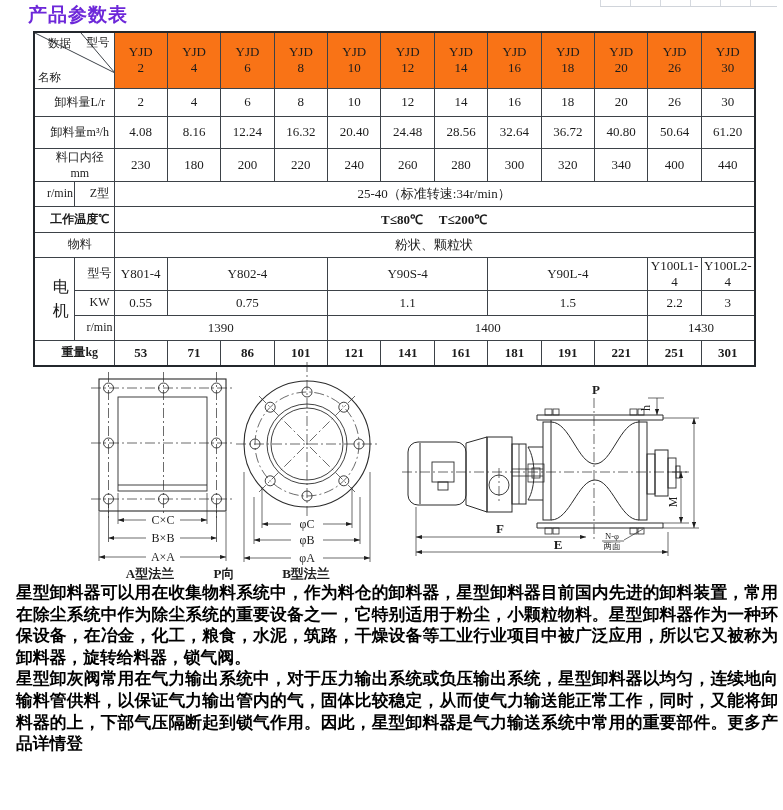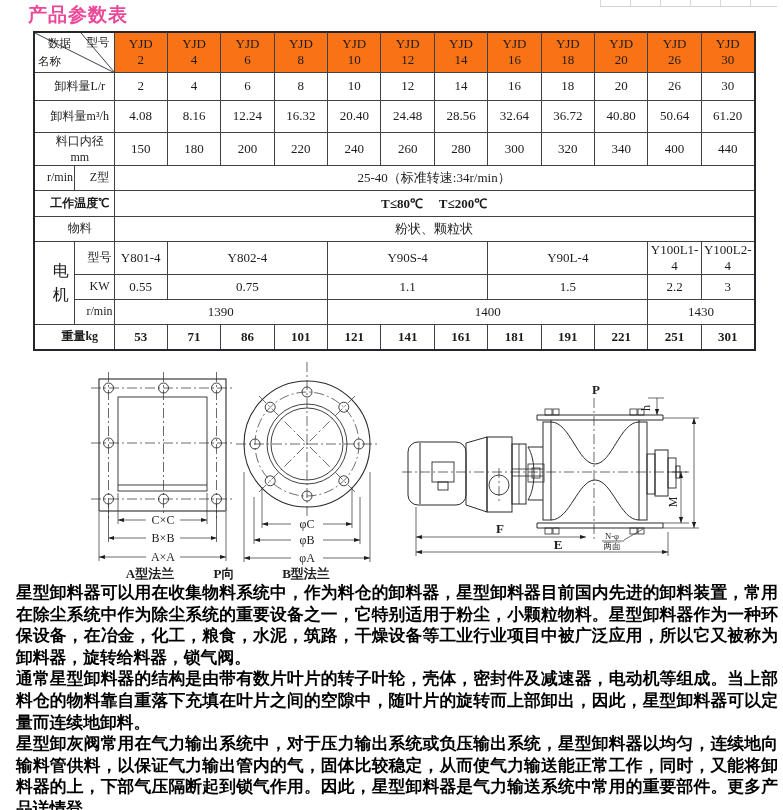--- a/index.html
+++ b/index.html
@@ -4,21 +4,21 @@
 <style>
   html,body{margin:0;padding:0;}
   body{
     width:783px;height:810px;overflow:hidden;position:relative;
     background:#ffffff;font-family:"Liberation Serif", serif;color:#1c1c1c;
   }
   
   .page-title{
     position:absolute;left:28px;top:2px;
     font-family:"Liberation Sans", sans-serif;font-weight:bold;
-    font-size:19px;color:#ec4899;letter-spacing:1px;
+    font-size:19px;color:#6d28d9;letter-spacing:1px;
   }
   
   .top-fragment{
     position:absolute;left:600px;top:0;width:177px;height:6px;
     border-bottom:1px solid #c8cdd4;
     background:repeating-linear-gradient(90deg,#ced3da 0 1px,transparent 1px 30px);
     opacity:.85;
   }
   
   table.params{
@@ -26,21 +26,21 @@
     border-collapse:collapse;table-layout:fixed;
     border:2px solid #23272c;
   }
   table.params td{
     border:1px solid #3d4248;text-align:center;vertical-align:middle;
     font-size:13px;padding:0 1px;background:#fff;overflow:hidden;
   }
   table.params td.hd{background:#f97316;font-size:13px;line-height:1.25;}
   table.params td.lab{font-size:12px;padding-left:12px;}
   col.c-lab{width:40px;} col.c-dat{width:53.4px;}
-  tr.r-hd{height:40px;} tr.r1{height:28px;} tr.r2{height:32px;} tr.r3{height:26px;}
+  tr.r-hd{height:56px;} tr.r1{height:28px;} tr.r2{height:32px;} tr.r3{height:26px;}
   tr.r4{height:25px;} tr.r5{height:26px;font-weight:bold;} tr.r6{height:25px;} tr.r7{height:24px;}
   tr.r8{height:25px;margin-left:12px;} tr.r9{height:25px;} tr.r10{height:26px;font-weight:bold;}
   td.corner{position:relative;background:#d5eaf7;padding:0;}
   td.corner svg{position:absolute;left:0;top:0;}
   td.corner span{position:absolute;font-size:11.5px;}
   td.corner .t1{top:3px;left:13px;}
   td.corner .t2{top:2px;right:4px;}
   td.corner .t3{bottom:3px;left:3px;}
   .vstack{display:inline-block;width:14px;word-break:break-all;line-height:1.5;font-size:16px;}
   
@@ -165,21 +165,21 @@
         <td>24.48</td>
         <td>28.56</td>
         <td>32.64</td>
         <td>36.72</td>
         <td>40.80</td>
         <td>50.64</td>
         <td>61.20</td>
       </tr>
   <tr class="r3">
     <td class="lab" colspan="2">料口内径mm</td>
-  <td>150</td>
+  <td>230</td>
         <td>180</td>
         <td>200</td>
         <td>220</td>
         <td>240</td>
         <td>260</td>
         <td>280</td>
         <td>300</td>
         <td>320</td>
         <td>340</td>
         <td>400</td>
@@ -424,15 +424,14 @@
       <line x1="602" y1="189" x2="624" y2="189"></line>
       <line x1="624" y1="188" x2="643" y2="177"></line>
     </g>
     <text class="dims" x="612" y="187" text-anchor="middle" stroke="none">N-φ</text>
     <text class="dims" x="612" y="197" text-anchor="middle" stroke="none">两面</text>
   </g>
 </svg>
 
 <div class="desc">
   <p>星型卸料器可以用在收集物料系统中，作为料仓的卸料器，星型卸料器目前国内先进的卸料装置，常用在除尘系统中作为除尘系统的重要设备之一，它特别适用于粉尘，小颗粒物料。星型卸料器作为一种环保设备，在冶金，化工，粮食，水泥，筑路，干燥设备等工业行业项目中被广泛应用，所以它又被称为卸料器，旋转给料器，锁气阀。</p>
-  <p>通常星型卸料器的结构是由带有数片叶片的转子叶轮，壳体，密封件及减速器，电动机等组成。当上部料仓的物料靠自重落下充填在叶片之间的空隙中，随叶片的旋转而上部卸出，因此，星型卸料器可以定量而连续地卸料。</p>
   <p>星型卸灰阀常用在气力输出系统中，对于压力输出系统或负压输出系统，星型卸料器以均匀，连续地向输料管供料，以保证气力输出管内的气，固体比较稳定，从而使气力输送能正常工作，同时，又能将卸料器的上，下部气压隔断起到锁气作用。因此，星型卸料器是气力输送系统中常用的重要部件。更多产品详情登</p>
 </div>
 
 </body></html>

